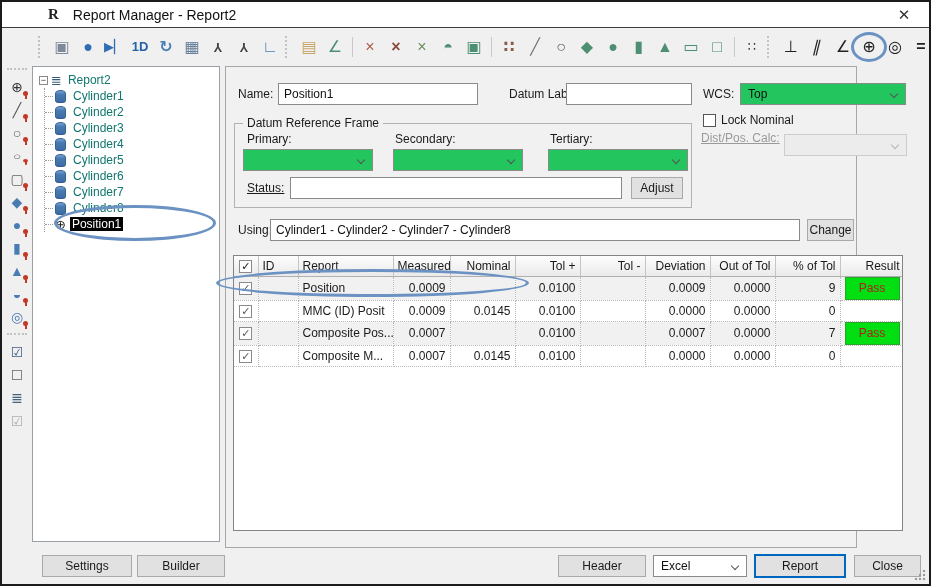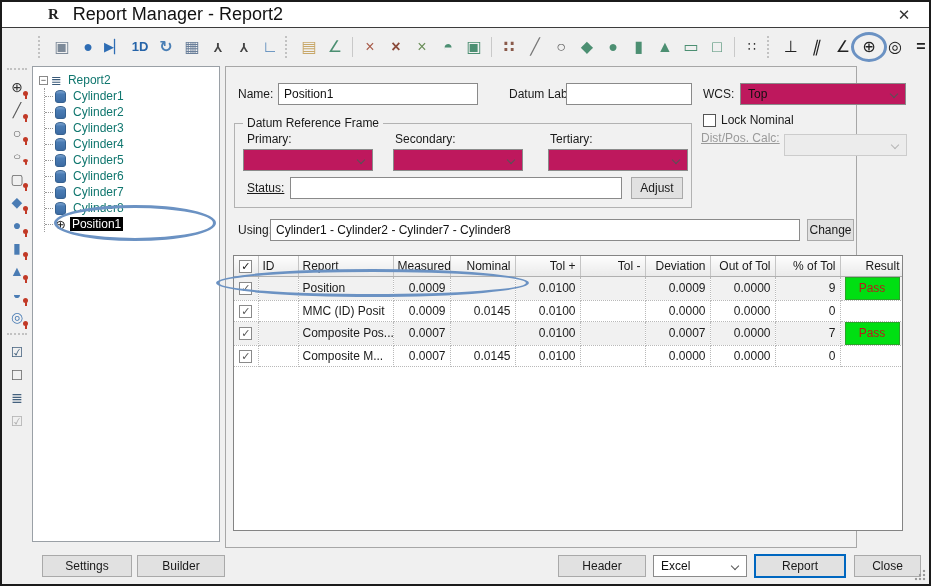--- a/index.html
+++ b/index.html
@@ -5,21 +5,21 @@
   * { margin:0; padding:0; box-sizing:border-box; }
   html,body { background:#cfcfcf; font-family:"Liberation Sans","DejaVu Sans",sans-serif; }
   .window {
     position:relative; width:931px; height:586px; background:#f0f0f0;
     border:2px solid #1b1b1b; overflow:hidden; font-size:12px; color:#1a1a1a;
   }
   
   .titlebar { position:absolute; left:0; top:0; right:0; height:26px; background:#ffffff;
     border-bottom:1px solid #3c3c3c; display:flex; align-items:center; }
   .app-logo { margin-left:46px; font-weight:700; font-size:15px; color:#222; font-family:"Liberation Serif","DejaVu Serif",serif; }
-  .title-text { margin-left:14px; font-size:18px; color:#111; }
+  .title-text { margin-left:14px; font-size:14px; color:#111; }
   .close-btn { position:absolute; right:8px; top:0; width:34px; height:25px; display:flex;
     align-items:center; justify-content:center; font-size:15px; color:#333; cursor:default; }
   
   .toolbar { position:absolute; left:0; top:27px; right:0; height:35px; background:#f0f0f0;
     display:flex; align-items:center; padding-left:34px; }
   .tb-handle { width:5px; height:22px; border-left:2px dotted #c2c2c2; margin:0 6px 0 2px; flex:none; }
   .tb-sep { width:1px; height:20px; background:#c9c9c9; margin:0 4px; flex:none; }
   .tb-icon { position:relative; display:inline-block; width:26px; height:26px; line-height:26px;
     text-align:center; font-size:16px; flex:none; cursor:default; }
   .tb-icon.small { font-size:13px; }
@@ -54,21 +54,21 @@
   .tree-pos-icon { font-size:13px; color:#222; margin-right:4px; flex:none; line-height:13px; }
   .tree-label { font-size:12px; color:#0f766e; padding:0 2px; }
   .tree-label.selected { background:#000; color:#fff; }
   
   .right-panel { position:absolute; left:223px; top:64px; width:632px; height:482px;
     border:1px solid #a7a7a7; background:#f1f1f1; }
   .lbl { position:absolute; font-size:12px; color:#1a1a1a; white-space:nowrap; }
   .lbl.disabled { color:#9a9a9a; }
   .txtbox { position:absolute; height:22px; border:1px solid #8a8a8a; background:#fff;
     font-family:inherit; font-size:12px; padding:0 5px; color:#111; }
-  .combo { position:absolute; height:22px; border:1px solid #8a8a8a; background:#be185d;
+  .combo { position:absolute; height:22px; border:1px solid #8a8a8a; background:#22c55e;
     font-size:12px; line-height:20px; padding:0 20px 0 7px; color:#111; cursor:default; }
   .combo .chev { position:absolute; right:8px; top:7px; width:6px; height:6px;
     border-right:1.4px solid #555; border-bottom:1.4px solid #555; transform:rotate(45deg); }
   .combo.disabled { background:#ececec; border-color:#cccccc; }
   .combo.disabled .chev { border-color:#b5b5b5; }
   .combo.white { background:#fff; }
   .checkbox { position:absolute; display:flex; align-items:center; gap:5px; }
   .cb-box { width:13px; height:13px; border:1px solid #555; background:#fff; flex:none; }
   .groupbox { position:absolute; left:8px; top:56px; width:458px; height:85px;
     border:1px solid #b2b2b2; }

